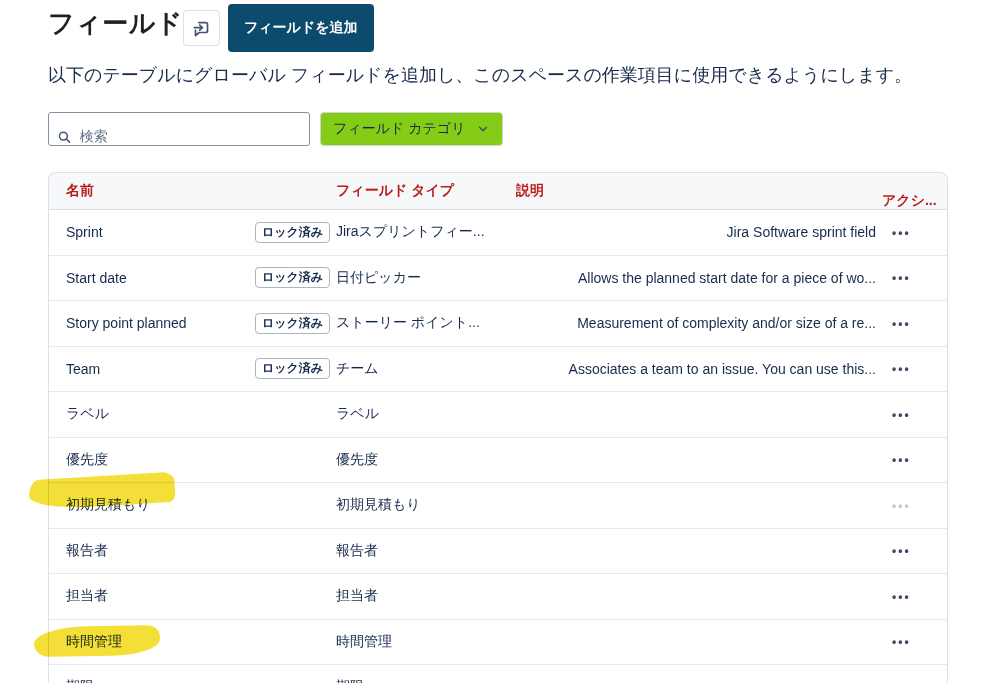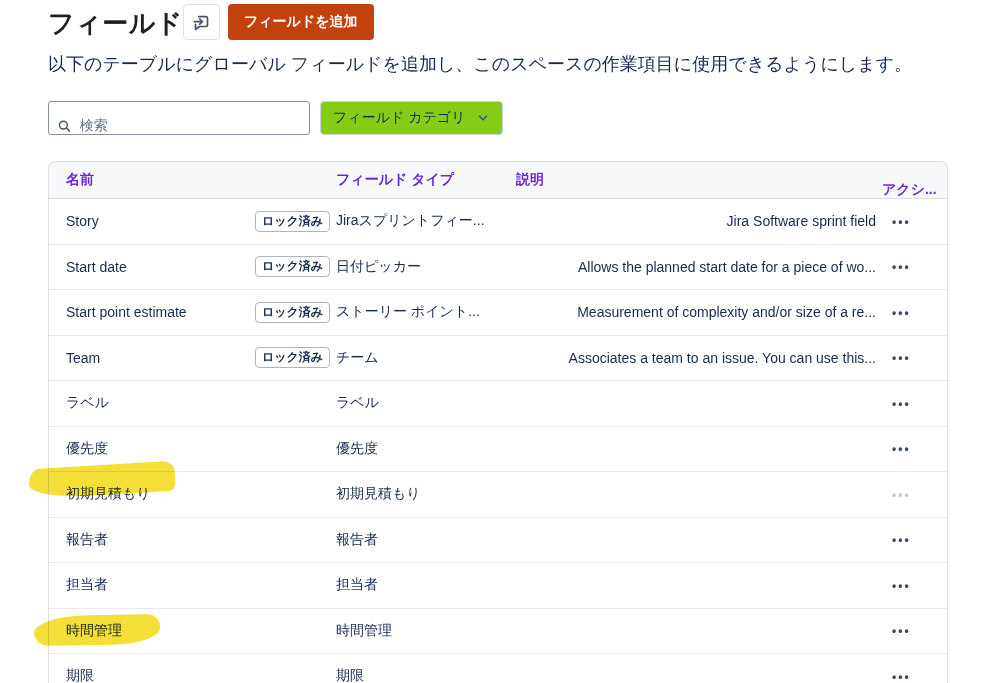--- a/index.html
+++ b/index.html
@@ -14,22 +14,22 @@
 
   
   .topbar { display: flex; align-items: flex-start; padding-top: 4px; }
   .page-title { font-size: 26px; font-weight: 700; color: #1D2125; margin: 2px 0 0; letter-spacing: .5px; }
   .topbar-actions { display: flex; gap: 8px; align-items: center; }
   .icon-btn {
     width: 37px; height: 36px; background: #fff; border: 1px solid #DCDFE4;
     border-radius: 4px; display: flex; align-items: center; justify-content: center; cursor: pointer; padding: 0;
   }
   .primary-btn {
-    height: 36px; padding: 0 16px; border: none; border-radius: 4px;
-    background: #c2410c; color: #fff; font-size: 14px; font-weight: 600; cursor: pointer;
+    height: 48px; padding: 0 16px; border: none; border-radius: 4px;
+    background: #0c4a6e; color: #fff; font-size: 14px; font-weight: 600; cursor: pointer;
     font-family: inherit;
   }
 
   
   .subtitle { margin: 13px 0 0; font-size: 18px; line-height: 20px; color: #172B4D; }
 
   
   .filters { display: flex; gap: 10px; margin-top: 27px; }
   .search-box {
     width: 262px; height: 34px; border: 1px solid #8590A2; border-radius: 3px;
@@ -48,21 +48,21 @@
 
   
   .table {
     margin-top: 26px; border: 1px solid #DCDFE4; border-radius: 8px 8px 0 0; border-bottom: none;
     background: #fff;
   }
   .thead {
     display: grid; grid-template-columns: 287px 180px 360px 1fr;
     height: 37px; align-items: center; background: #F7F8F9;
     border-bottom: 1px solid #DCDFE4; border-radius: 8px 8px 0 0;
-    font-size: 14px; font-weight: 600; color: #6d28d9;
+    font-size: 14px; font-weight: 600; color: #b91c1c;
   }
   .th-name { padding-left: 17px; }
   .th-actions { padding-left: 6px; white-space: nowrap; overflow: hidden; margin-top: 20px; }
   .row {
     display: grid; grid-template-columns: 287px 180px 360px 1fr;
     height: 45.5px; align-items: center; border-bottom: 1px solid #E7E9EE;
     font-size: 14px; background: #fff;
   }
   .cell-name { display: flex; align-items: center; padding: 0 6px 0 17px; position: relative; height: 100%; }
   .field-name { color: #172B4D; position: relative; z-index: 1; }
@@ -135,21 +135,21 @@
   <div class="table">
     <div class="thead">
       <div class="th th-name">名前</div>
       <div class="th">フィールド タイプ</div>
       <div class="th">説明</div>
       <div class="th th-actions">アクシ...</div>
     </div>
     <div class="tbody">
         <div class="row">
     <div class="cell cell-name">
-      <span class="field-name">Story</span>
+      <span class="field-name">Sprint</span>
       <span class="badge">ロック済み</span>
     </div>
     <div class="cell cell-type">Jiraスプリントフィー...</div>
     <div class="cell cell-desc">Jira Software sprint field</div>
     <div class="cell cell-actions">
       <button class="more-btn">
         <span class="more-dots"></span>
       </button>
     </div>
   </div>
@@ -161,21 +161,21 @@
     <div class="cell cell-type">日付ピッカー</div>
     <div class="cell cell-desc">Allows the planned start date for a piece of wo...</div>
     <div class="cell cell-actions">
       <button class="more-btn">
         <span class="more-dots"></span>
       </button>
     </div>
   </div>
         <div class="row">
     <div class="cell cell-name">
-      <span class="field-name">Start point estimate</span>
+      <span class="field-name">Story point planned</span>
       <span class="badge">ロック済み</span>
     </div>
     <div class="cell cell-type">ストーリー ポイント...</div>
     <div class="cell cell-desc">Measurement of complexity and/or size of a re...</div>
     <div class="cell cell-actions">
       <button class="more-btn">
         <span class="more-dots"></span>
       </button>
     </div>
   </div>

